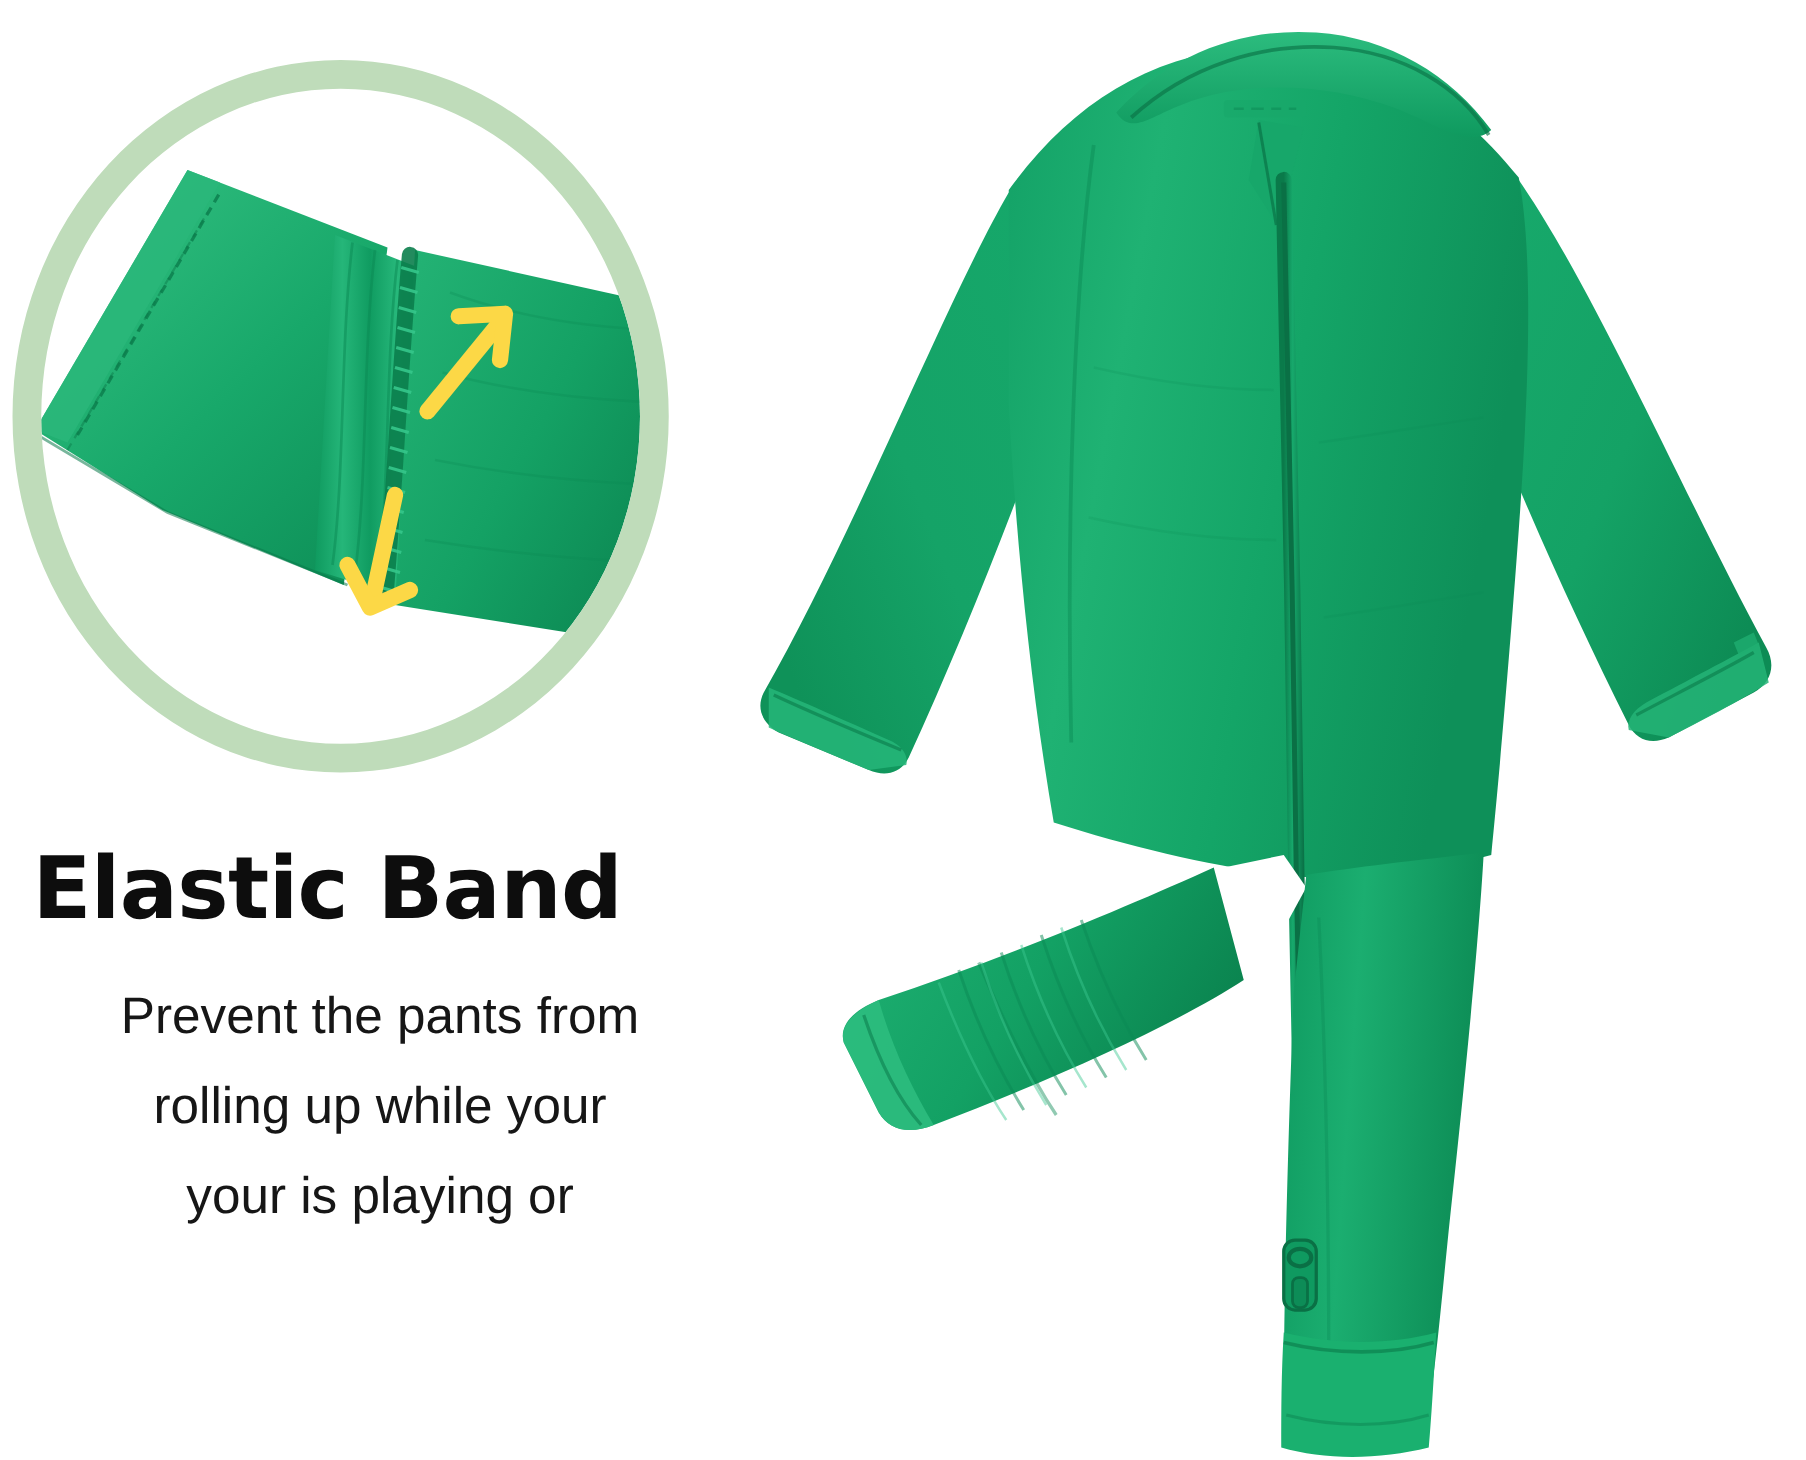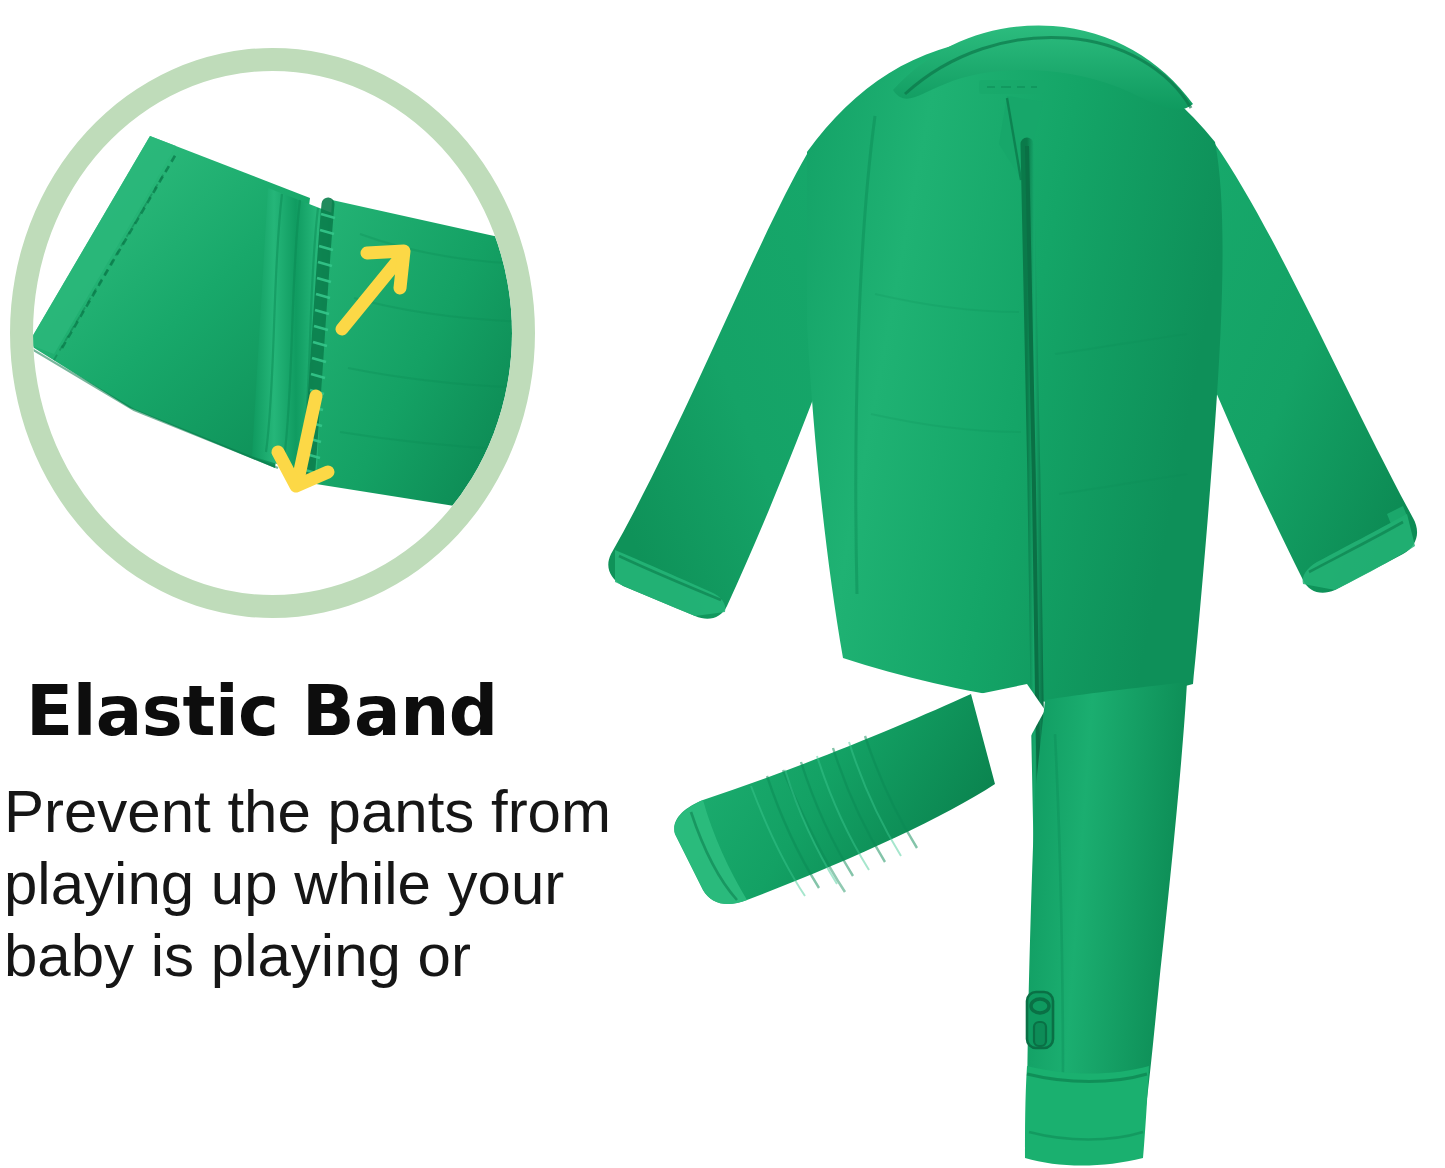--- a/index.html
+++ b/index.html
@@ -83,22 +83,22 @@
     font-size: 69px;
     line-height: 78px;
     font-weight: 700;
     letter-spacing: -0.5px;
     color: #0d0d0d;
     font-family: "DejaVu Sans", "Liberation Sans", sans-serif;
   }
   .subcopy {
     margin: 26px 0 0 0;
     padding: 0 8px 0 4px;
-    text-align: left;
-    font-size: 60px;
+    text-align: center;
+    font-size: 41px;
     line-height: 72px;
     font-weight: 300;
     color: #161616;
     font-family: "Liberation Sans", "DejaVu Sans", sans-serif;
     font-stretch: condensed;
   }
   .subcopy .line { display: block; white-space: nowrap; }
 </style>
 </head>
 <body>
@@ -198,22 +198,22 @@
         </svg>
       </div>
 
       <div class="detail-ring"></div>
     </div>
 
     <div class="text-block">
       <h1 class="headline">Elastic Band</h1>
       <p class="subcopy">
         <span class="line">Prevent the pants from</span>
-        <span class="line">playing up while your</span>
-        <span class="line">baby is playing or</span>
+        <span class="line">rolling up while your</span>
+        <span class="line">your is playing or</span>
       </p>
     </div>
   </div>
 
   <div class="garment-wrap">
     <svg viewBox="0 0 880 1180" width="880" height="1180" preserveAspectRatio="none">
       <defs>
         <linearGradient id="bodyGrad" x1="0" y1="0" x2="1" y2="0.3">
           <stop offset="0%" stop-color="#13a166"></stop>
           <stop offset="30%" stop-color="#1fb273"></stop>

